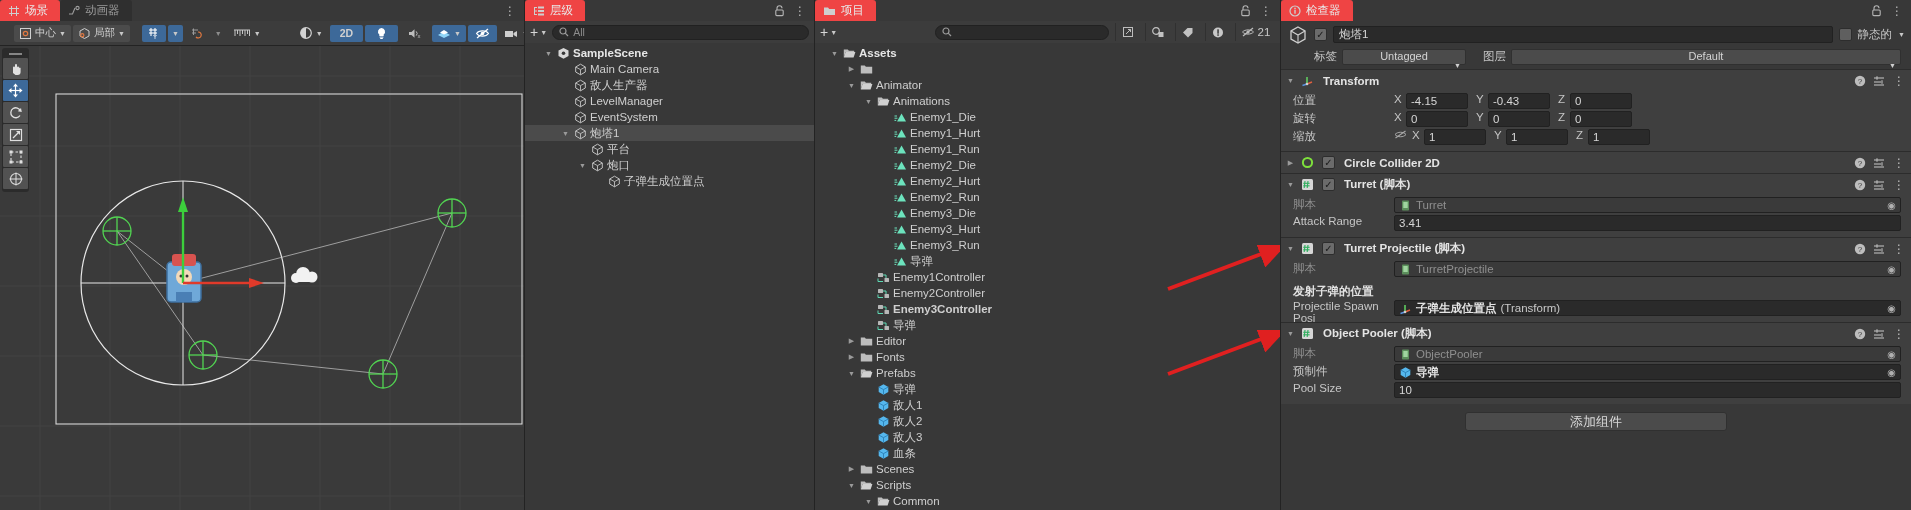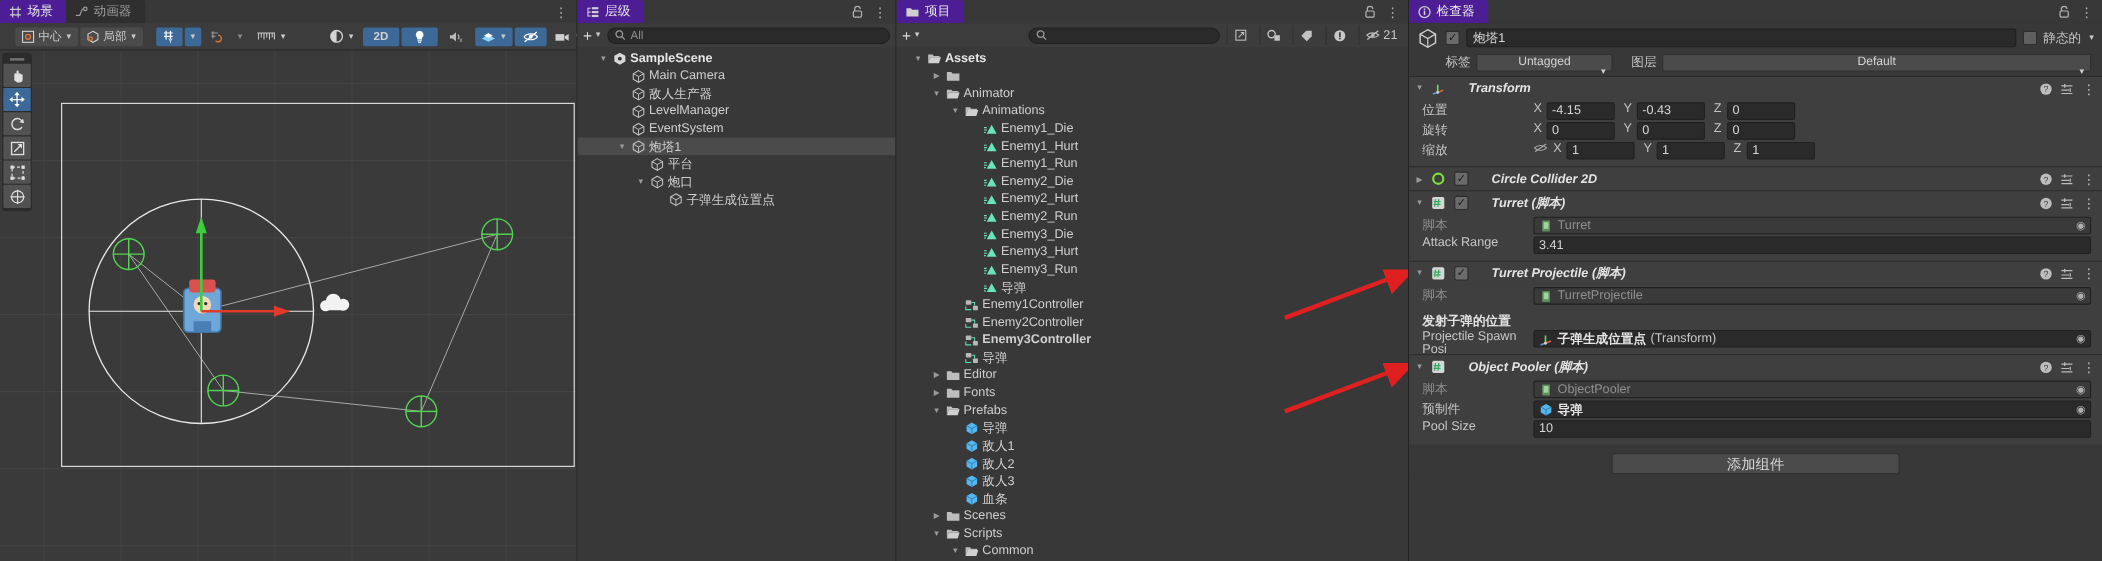--- a/index.html
+++ b/index.html
@@ -17,21 +17,21 @@
   .panel { position: relative; height: 510px; background: #383838; overflow: hidden; }
   .tabbar {
     height: 21px; background: #383838; display: flex; align-items: flex-end;
     position: relative;
   }
   .tab {
     height: 21px; display: flex; align-items: center; gap: 5px;
     padding: 0 12px 0 8px; font-size: 11.5px; color: #d2d2d2;
     background: #383838; border-radius: 3px 3px 0 0;
   }
-  .tab.active { background: #4c1d95; color: #e8e8e8; }
+  .tab.active { background: #ef4444; color: #e8e8e8; }
   .tab.inactive { background: #2f2f2f; color: #9d9d9d; }
   .tabbar-right { margin-left: auto; display: flex; align-items: center; gap: 9px; padding: 0 8px 3px 0; }
 
   
   #scene-panel { width: 525px; border-right: 1px solid #232323; }
   .scene-tabbar { height: 21px; background: #383838; display:flex; align-items: flex-end; }
   .scene-toolbar {
     height: 25px; background: #3c3c3c; display: flex; align-items: center;
     padding: 0 4px; gap: 2px; border-bottom: 1px solid #232323;
   }
@@ -111,21 +111,21 @@
     height: 16px; background: #4b4b4b; border: 1px solid #303030; border-radius: 2px;
     display: flex; align-items: center; padding: 0 4px; color: #d4d4d4; font-size: 11px; flex-direction: column;
   }
   .dd .car { margin-left: auto; font-size: 7px; color: #cfcfcf; padding-left: 8px;}
 
   .comp { border-top: 1px solid #2c2c2c; background: #3f3f3f; }
   .comp-head {
     height: 21px; display: flex; align-items: center; gap: 5px;
     padding: 0 6px 0 4px; background: #3f3f3f;
   }
-  .comp-title { font-weight: bold; color: #e4e4e4; font-size: 11.5px; margin-left: 16px; font-style: italic; }
+  .comp-title { font-weight: bold; color: #e4e4e4; font-size: 11.5px; margin-left: 4px; }
   .comp-actions { margin-left: auto; display: flex; align-items: center; gap: 7px; }
   .comp-body { background: #3f3f3f; padding: 2px 6px 4px 6px; }
   .frow { height: 18px; display: flex; gap: 0; }
   .frow .fl { width: 107px; color: #c6c6c6; font-size: 11.5px; padding-left: 6px; }
   .frow .fl.dim { color: #909090; }
   .axis { color: #c4c4c4; font-size: 11.5px; width: 12px; text-align: left; }
   .nf {
     height: 16px; background: #2a2a2a; border: 1px solid #212121; border-radius: 2px;
     display: flex; align-items: center; padding: 0 4px; color: #d6d6d6; font-size: 11.5px;
   }

